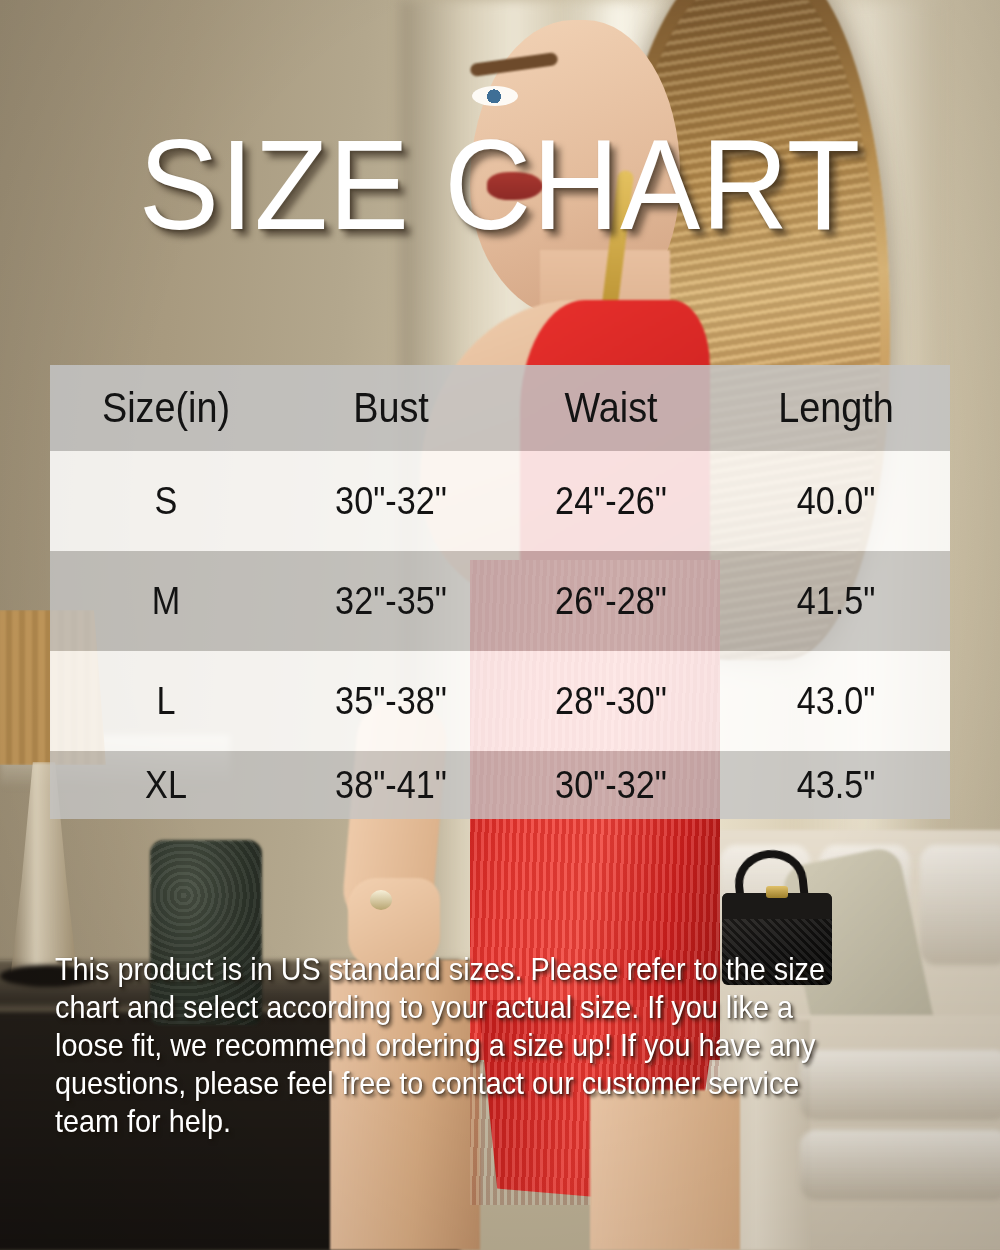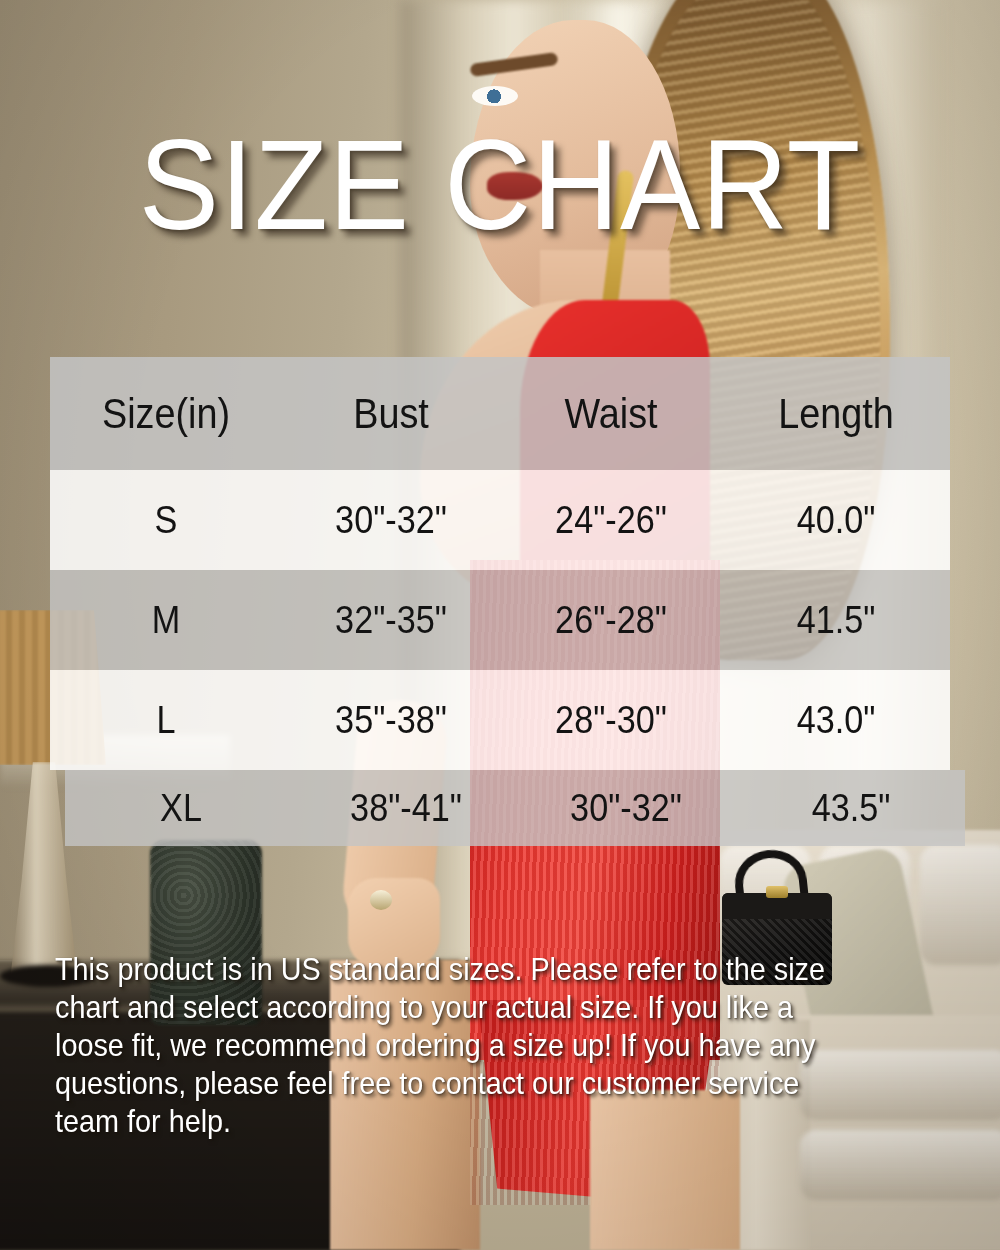--- a/index.html
+++ b/index.html
@@ -136,24 +136,24 @@
     font-size:128px;line-height:110px;font-weight:400;letter-spacing:1px;
     color:#ffffff;
     transform:scaleX(.94);transform-origin:50% 50%;
     text-shadow:7px 7px 7px rgba(40,30,18,.55), 2px 2px 3px rgba(40,30,18,.45);
     white-space:nowrap;
   }
 
   
   .table{position:absolute;left:50px;top:357px;width:900px;}
   .row{display:flex;align-items:center;width:900px;}
-  .row.header{height:113px;background:rgba(196,196,196,.86);}
+  .row.header{height:86px;background:rgba(196,196,196,.86);margin-top:8px;}
   .row.odd{height:100px;background:rgba(255,255,255,.86);}
   .row.even{height:100px;background:rgba(196,196,196,.80);}
-  .row.last{height:76px;background:rgba(196,196,196,.80);margin-left:15px;}
+  .row.last{height:68px;background:rgba(196,196,196,.80);}
   .cell{text-align:center;color:#131313;font-weight:400;
     font-family:"Liberation Sans","DejaVu Sans",sans-serif;
     transform:scaleX(.90);}
   .row.header .cell{font-size:42px;}
   .row .cell{font-size:38px;}
   .c0{width:232px;}
   .c1{width:218px;}
   .c2{width:222px;}
   .c3{width:228px;}
 

